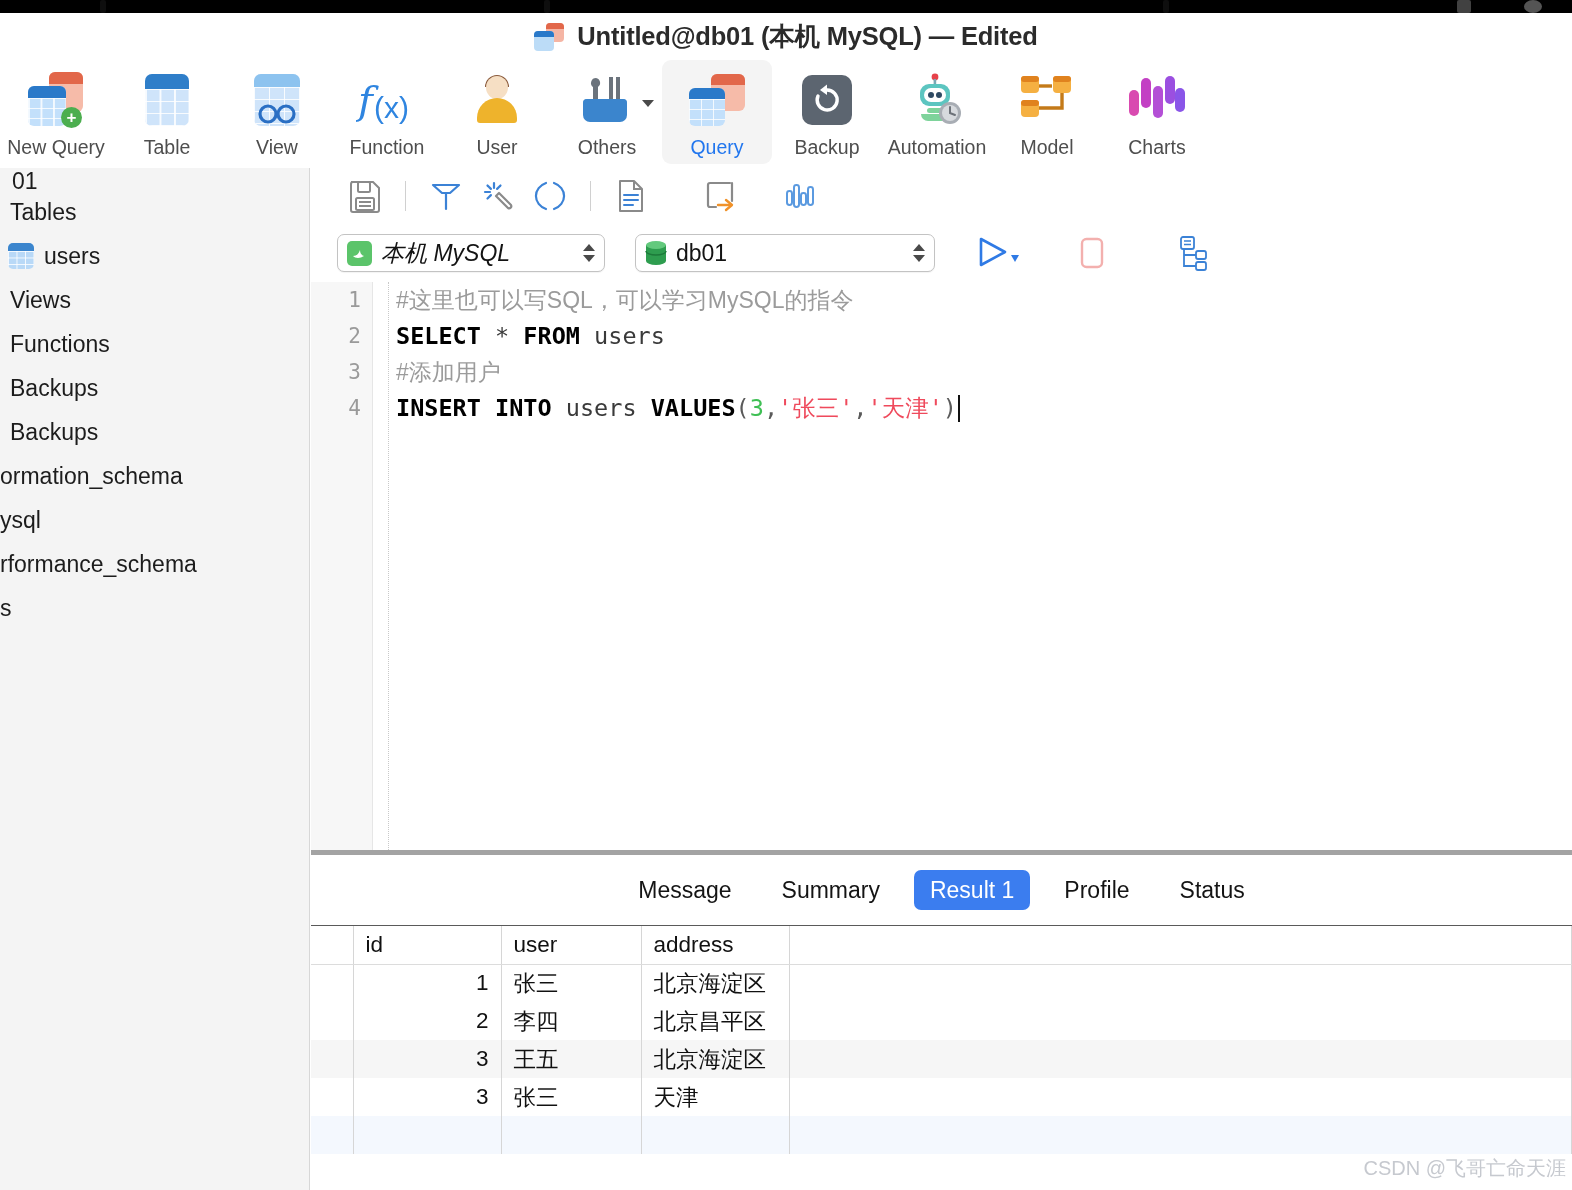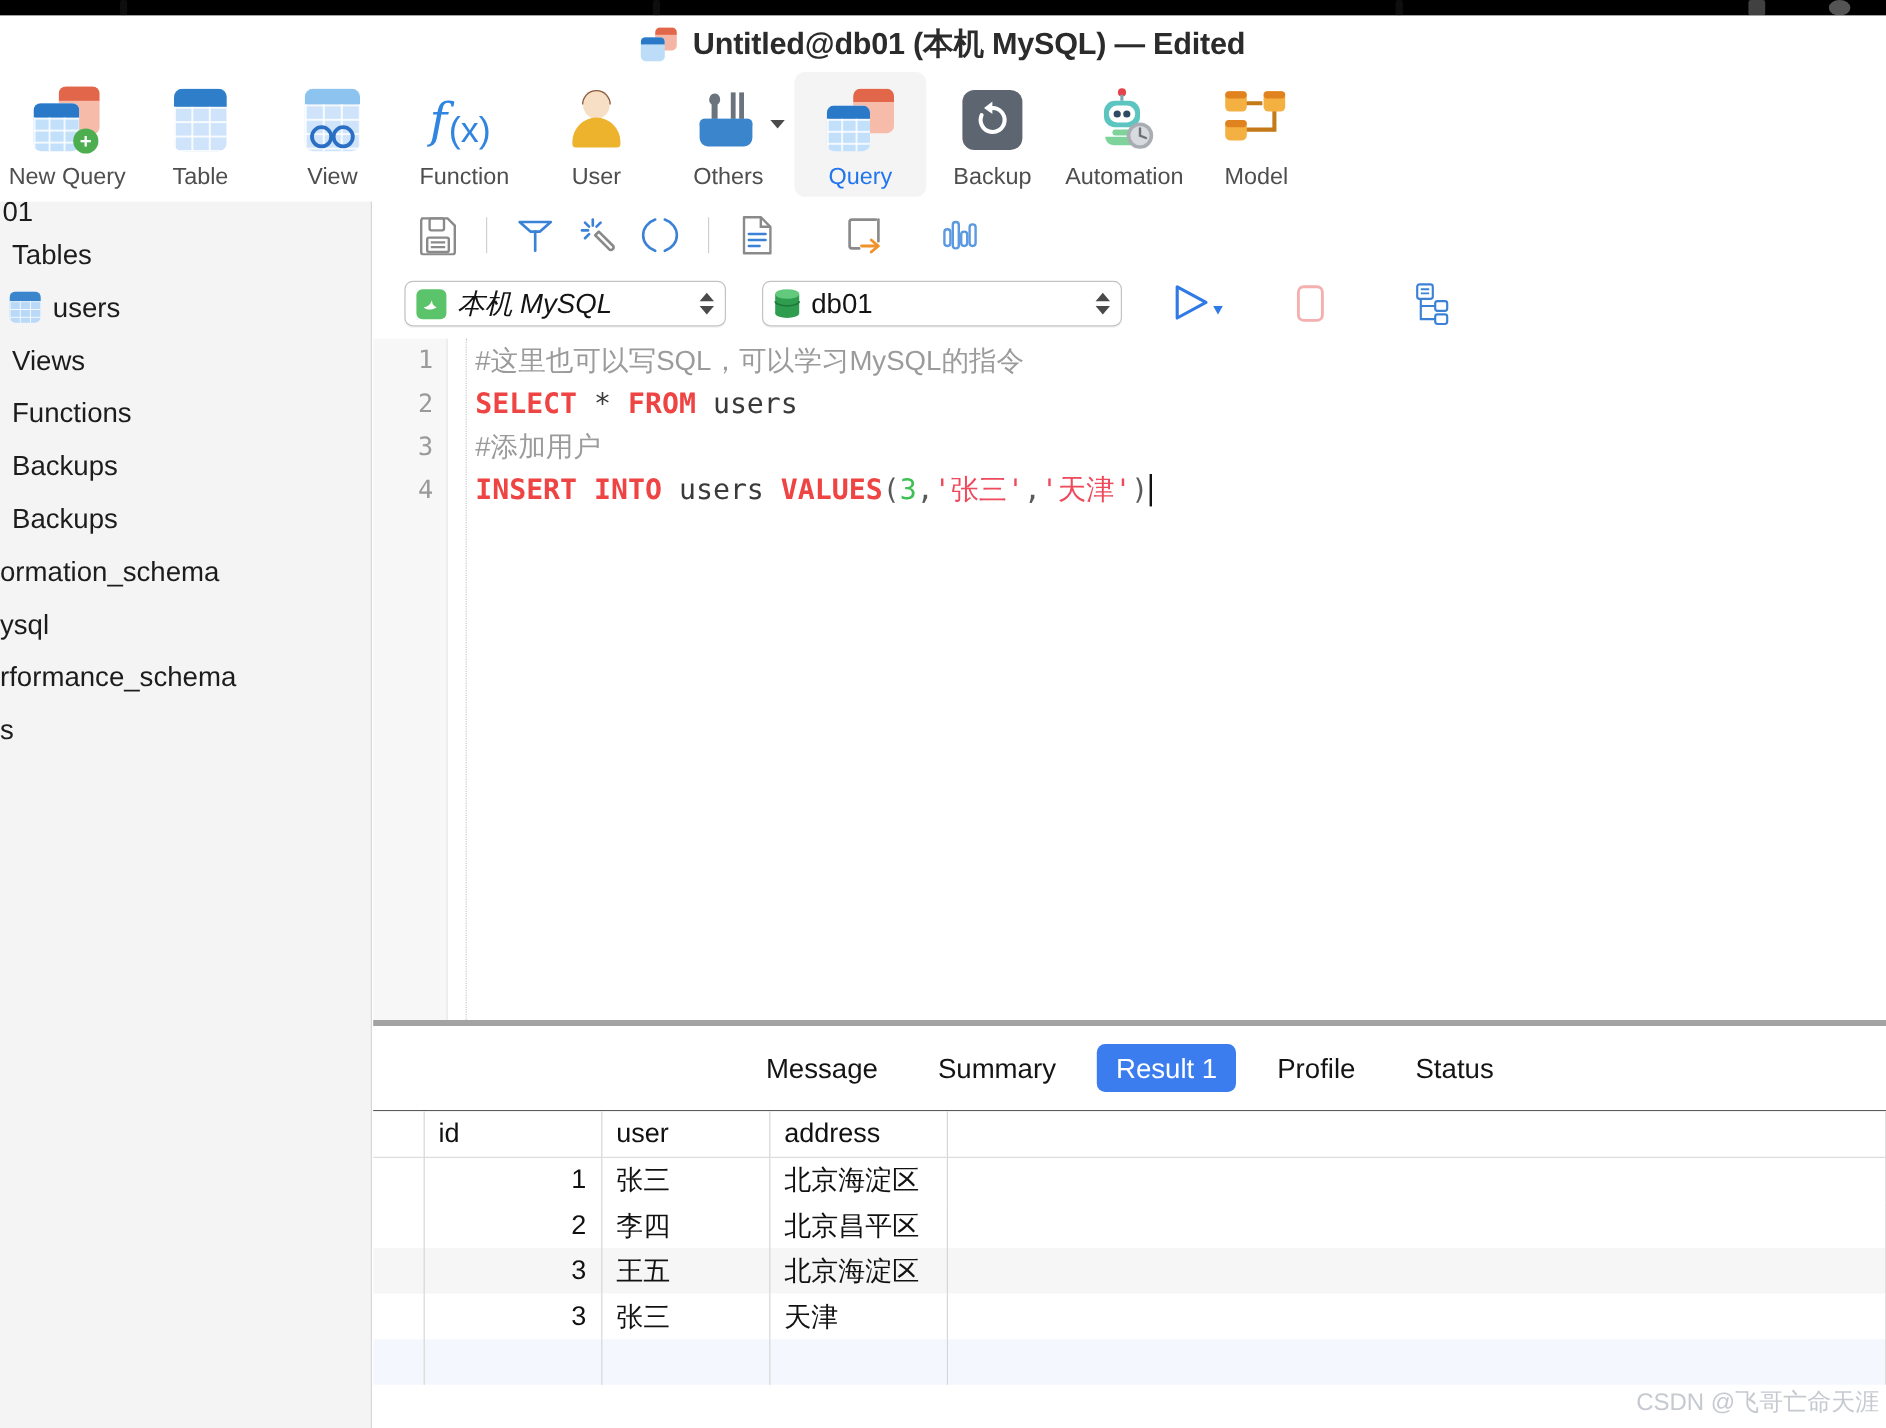--- a/index.html
+++ b/index.html
@@ -163,22 +163,22 @@
     position: absolute; left: 0; top: 168px; width: 310px; height: 1022px;
     background: #f4f4f4; border-right: 1px solid #d7d7d7;
     overflow: hidden;
   }
   .sb-item {
     height: 44px; display: flex; align-items: center; gap: 10px;
     padding-left: 10px; font-size: 23px; color: #1c1c1c; white-space: nowrap;
   }
   .sb-item.selected { background: #d0d0d0; }
   .sb-item.clipped { padding-left: 0px; }
-  .sb-first { height: 22px; overflow: hidden; display: flex; align-items: flex-end;
-              font-size: 23px; color: #1c1c1c; padding-left: 2px; }
+  .sb-first { height: 22px; overflow: hidden; display: flex; align-items: flex-start;
+              font-size: 23px; color: #1c1c1c; padding-left: 12px; }
   .sb-tableicon {
     width: 26px; height: 26px; border-radius: 5px; background: #b9d9f7; overflow: hidden; position: relative;
     flex: 0 0 auto;
   }
   .sb-tableicon::before { content:''; position:absolute; left:0;top:0;width:100%;height:8px;background:#3b85cd; }
   .sb-tableicon .g {
      position:absolute; left:0; top:8px; right:0; bottom:0;
      background-image:
        linear-gradient(to right, rgba(255,255,255,.85) 1px, transparent 1px),
        linear-gradient(to bottom, rgba(255,255,255,.85) 1px, transparent 1px);
@@ -243,21 +243,21 @@
     position: absolute; left: 77px; top: 0; width: 1px; height: 100%;
     border-left: 1px dotted #c9c9c9;
   }
   .code-lines { position: absolute; left: 85px; top: 0; right: 0; }
   .code-line {
     height: 36px; display: flex; align-items: center;
     font-size: 23.5px; line-height: 36px; white-space: pre;
     font-family: "DejaVu Sans Mono", "Liberation Mono", monospace;
   }
   .tok-comment { color: #9b9b9b; font-family: "Liberation Sans","DejaVu Sans",sans-serif; font-size: 23px; }
-  .tok-kw   { color: #ef4444; font-weight: bold; }
+  .tok-kw   { color: #000000; font-weight: bold; }
   .tok-id   { color: #3a3a3a; }
   .tok-op   { color: #3a3a3a; }
   .tok-num  { color: #3fbf54; }
   .tok-str  { color: #ef4a5c; }
   .tok-punc { color: #5a5a5a; }
   .caret {
     display:inline-block; width: 2px; height: 27px; background: #111; vertical-align: middle;
     margin-left: 1px;
   }
 
@@ -466,20 +466,32 @@
             <rect x="33" y="2" width="18" height="17" rx="4" fill="#f5b042"></rect>
             <rect x="33" y="2" width="18" height="6" rx="3" fill="#e0821e"></rect>
             <rect x="1" y="26" width="18" height="17" rx="4" fill="#f5b042"></rect>
             <rect x="1" y="26" width="18" height="6" rx="3" fill="#e0821e"></rect>
           </g>
         </svg>
       </span>
       <span class="tb-label">Model</span>
     </div>
 
+    <div class="tb-item">
+      <span class="tb-icon">
+        <svg width="58" height="52" viewBox="0 0 58 52">
+          <rect x="1" y="16" width="10" height="26" rx="5" fill="#d94ab0"></rect>
+          <rect x="13" y="4" width="10" height="30" rx="5" fill="#c340c4"></rect>
+          <rect x="25" y="12" width="10" height="32" rx="5" fill="#b44fd6"></rect>
+          <rect x="37" y="2" width="10" height="28" rx="5" fill="#9b4fe0"></rect>
+          <rect x="47" y="14" width="10" height="24" rx="5" fill="#8a55e8"></rect>
+        </svg>
+      </span>
+      <span class="tb-label">Charts</span>
+    </div>
   </div>
 
   <div class="sidebar">
     <div class="sb-first">
       <span>01</span>
     </div>
     <div class="sb-item">
       <span>Tables</span>
     </div>
     <div class="sb-item" style="padding-left:8px;">

